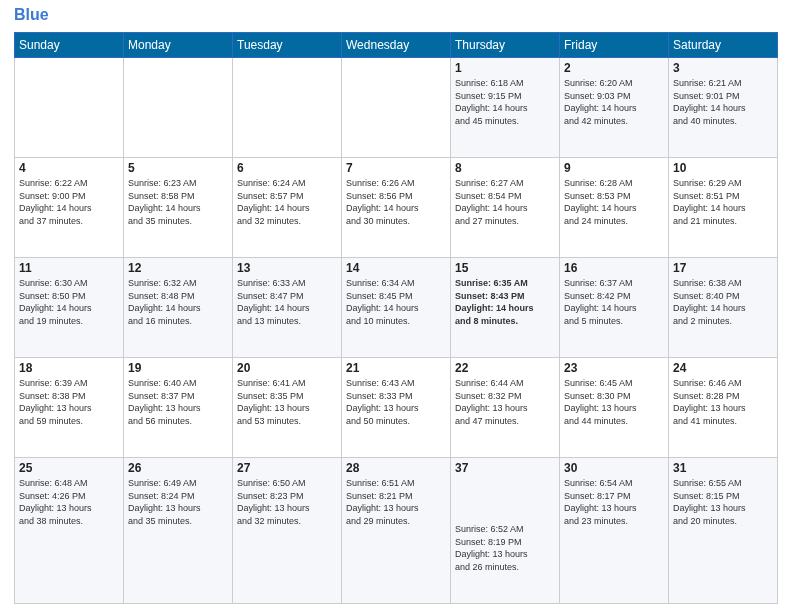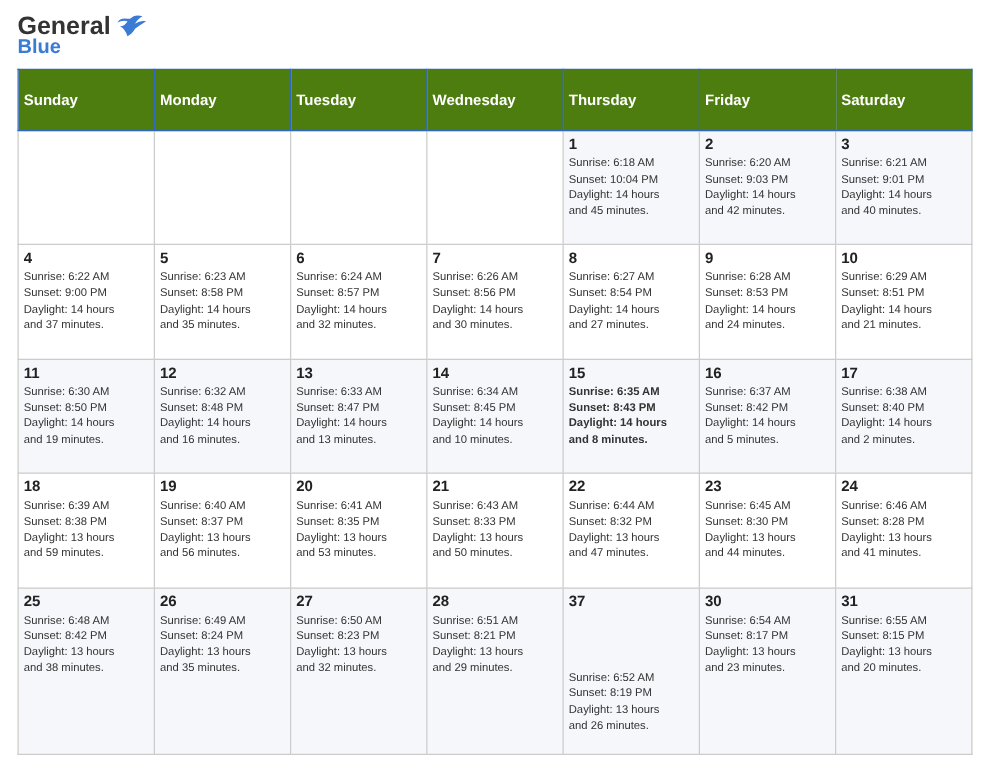--- a/index.html
+++ b/index.html
@@ -48,25 +48,25 @@
       margin-top: 2px;
     }
     .calendar {
       flex: 1;
       border: 1px solid #ccc;
       border-collapse: collapse;
       width: 100%;
       table-layout: fixed;
     }
     .calendar th {
-      background: #4d7c0f;
+      background: #0369a1;
       color: #fff;
       font-size: 12px;
-      font-weight: bold;
-      padding: 17px 4px;
+      font-weight: normal;
+      padding: 5px 4px;
       text-align: left;
       border: 1px solid #2e68c0;
     }
     .calendar td {
       border: 1px solid #ccc;
       vertical-align: top;
       padding: 3px 4px;
       font-size: 9.5px;
       color: #333;
       background: #fff;
@@ -93,26 +93,20 @@
     .empty-cell {
       background: #fff !important;
     }
   </style>
 </head>
 <body>
 
 <div class="container">
   <div class="header">
     <div class="logo">
-      <div class="logo-row">
-        <span style="font-size:20px; font-weight:bold; color:#333;">General</span>
-        <svg width="28" height="22" viewBox="0 0 28 22">
-          <path d="M14 4 Q18 0 24 2 Q20 4 18 8 Q22 5 27 6 Q22 9 18 12 Q16 16 12 18 Q10 12 6 10 Q10 10 12 6 Q8 5 4 7 Q6 3 12 4 Z" fill="#3a7bd5"></path>
-        </svg>
-      </div>
       <div style="font-size:16px; font-weight:bold; color:#3a7bd5; margin-top:-4px;text-align:right;">Blue</div>
     </div>
     <div class="title-block">
       <div class="month-title"></div>
       <div class="subtitle"></div>
     </div>
   </div>
 
   <table class="calendar">
     <thead>
@@ -128,21 +122,21 @@
     </thead>
     <tbody id="calendar-body">
     <tr>
           <td class="empty-cell"></td>
           <td class="empty-cell"></td>
           <td class="empty-cell"></td>
           <td class="empty-cell"></td>
           <td>
             <span class="day-num">1</span>
             <div class="day-info" style="white-space: pre-line;">Sunrise: 6:18 AM
-Sunset: 10:04 PM
+Sunset: 9:15 PM
 Daylight: 14 hours
 and 45 minutes.</div>
           </td>
           <td>
             <span class="day-num">2</span>
             <div class="day-info" style="white-space: pre-line;">Sunrise: 6:20 AM
 Sunset: 9:03 PM
 Daylight: 14 hours
 and 42 minutes.</div>
           </td>
@@ -304,21 +298,21 @@
             <div class="day-info" style="white-space: pre-line;">Sunrise: 6:46 AM
 Sunset: 8:28 PM
 Daylight: 13 hours
 and 41 minutes.</div>
           </td>
         </tr>
         <tr>
           <td>
             <span class="day-num">25</span>
             <div class="day-info" style="white-space: pre-line;">Sunrise: 6:48 AM
-Sunset: 8:42 PM
+Sunset: 4:26 PM
 Daylight: 13 hours
 and 38 minutes.</div>
           </td>
           <td>
             <span class="day-num">26</span>
             <div class="day-info" style="white-space: pre-line;">Sunrise: 6:49 AM
 Sunset: 8:24 PM
 Daylight: 13 hours
 and 35 minutes.</div>
           </td>

